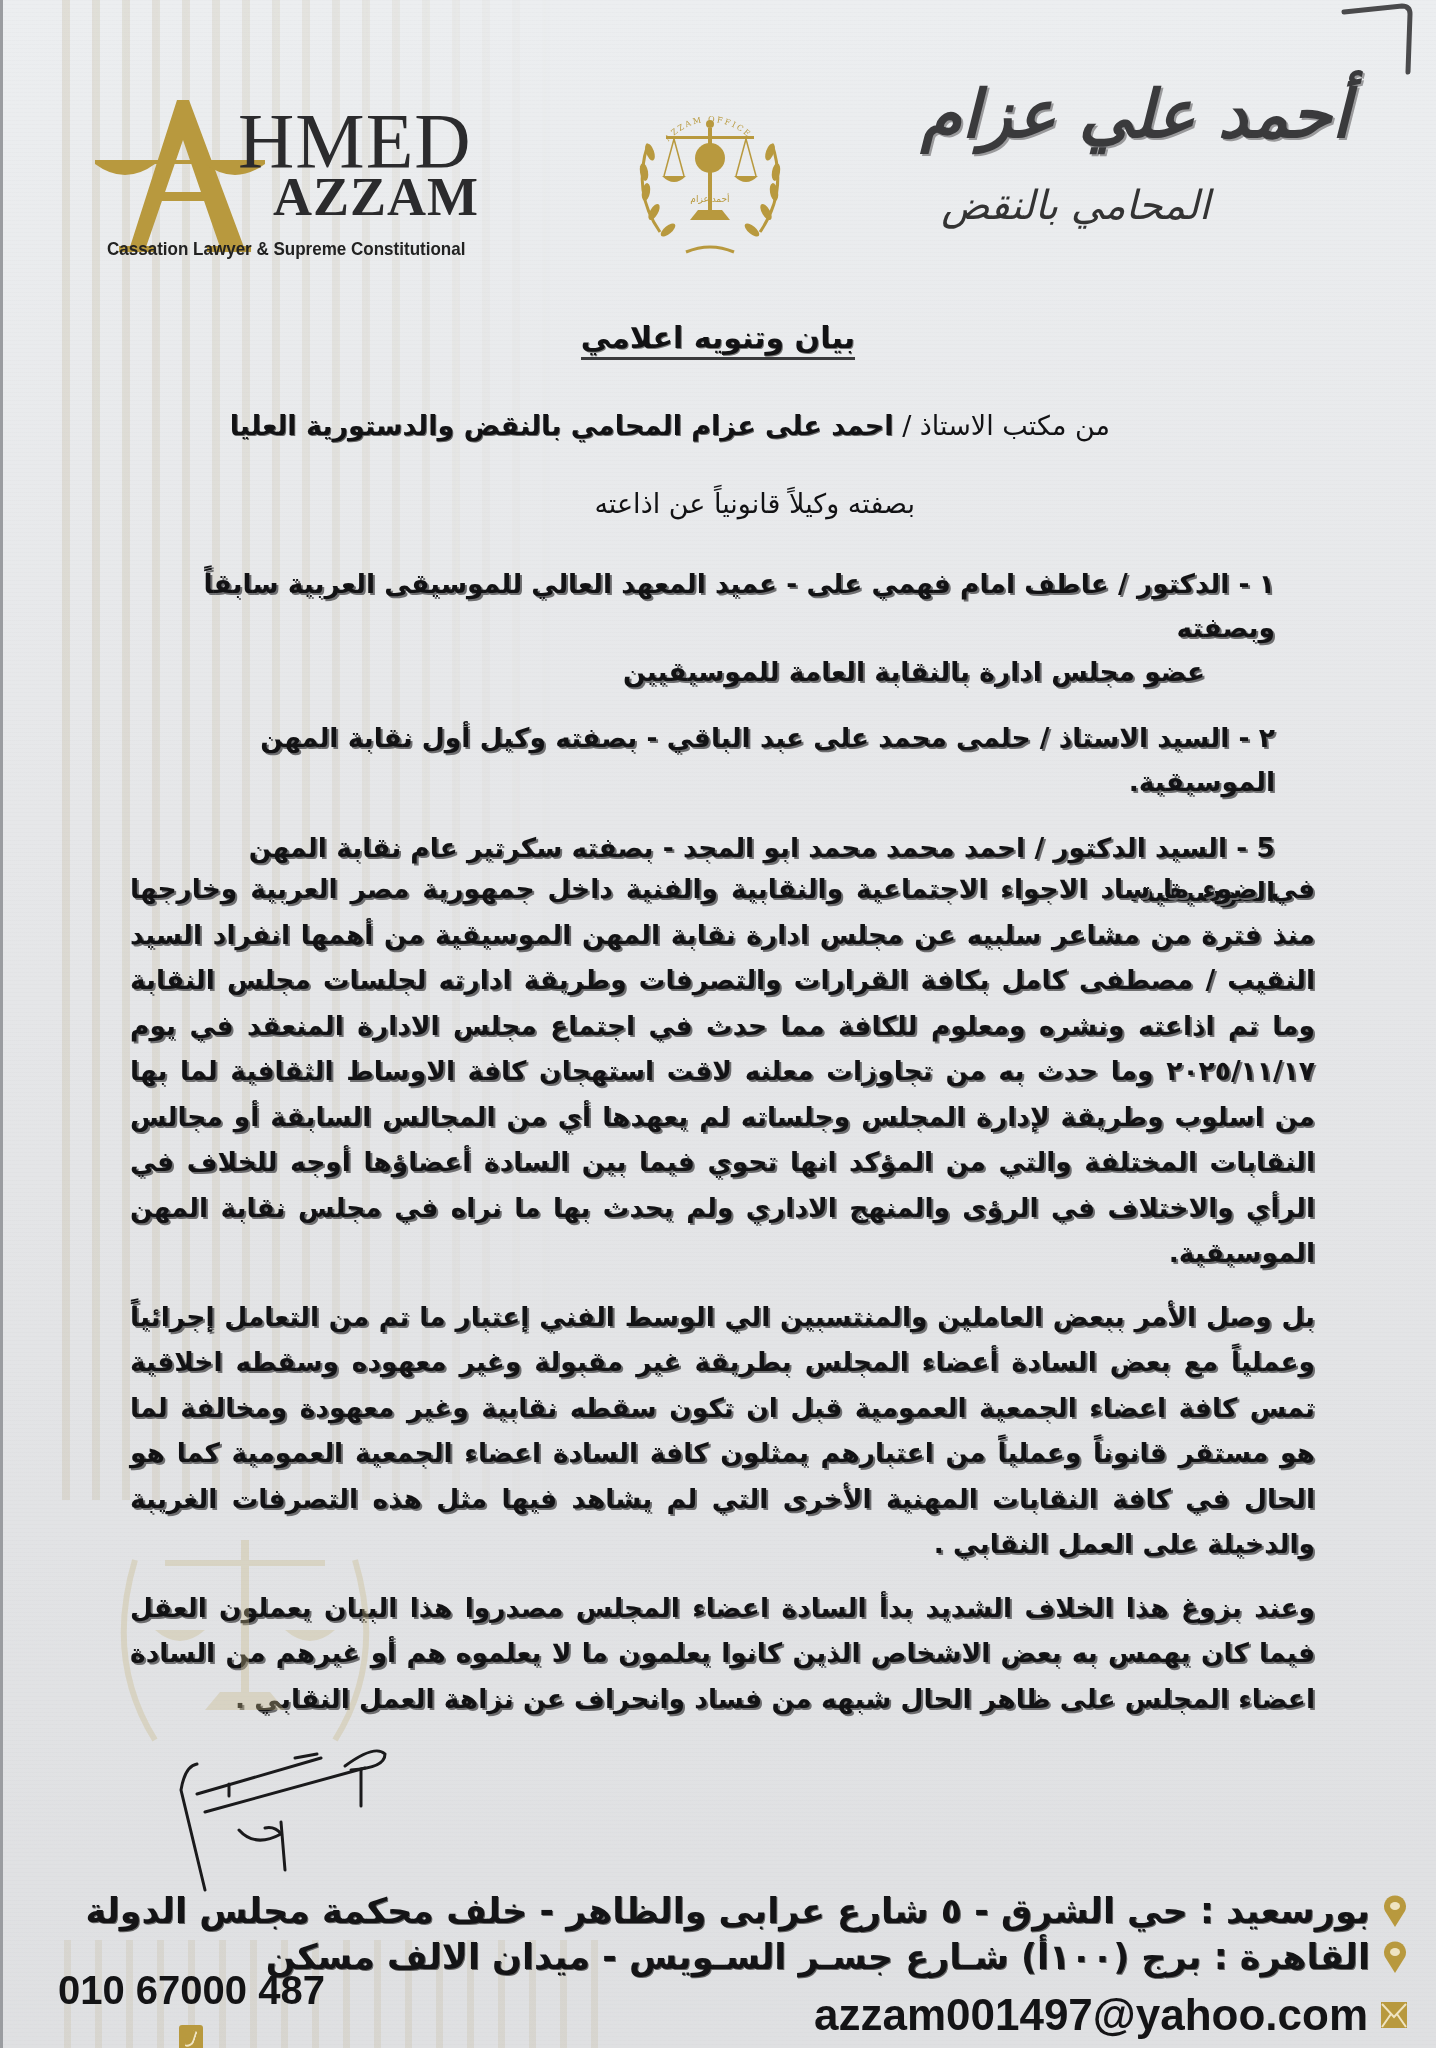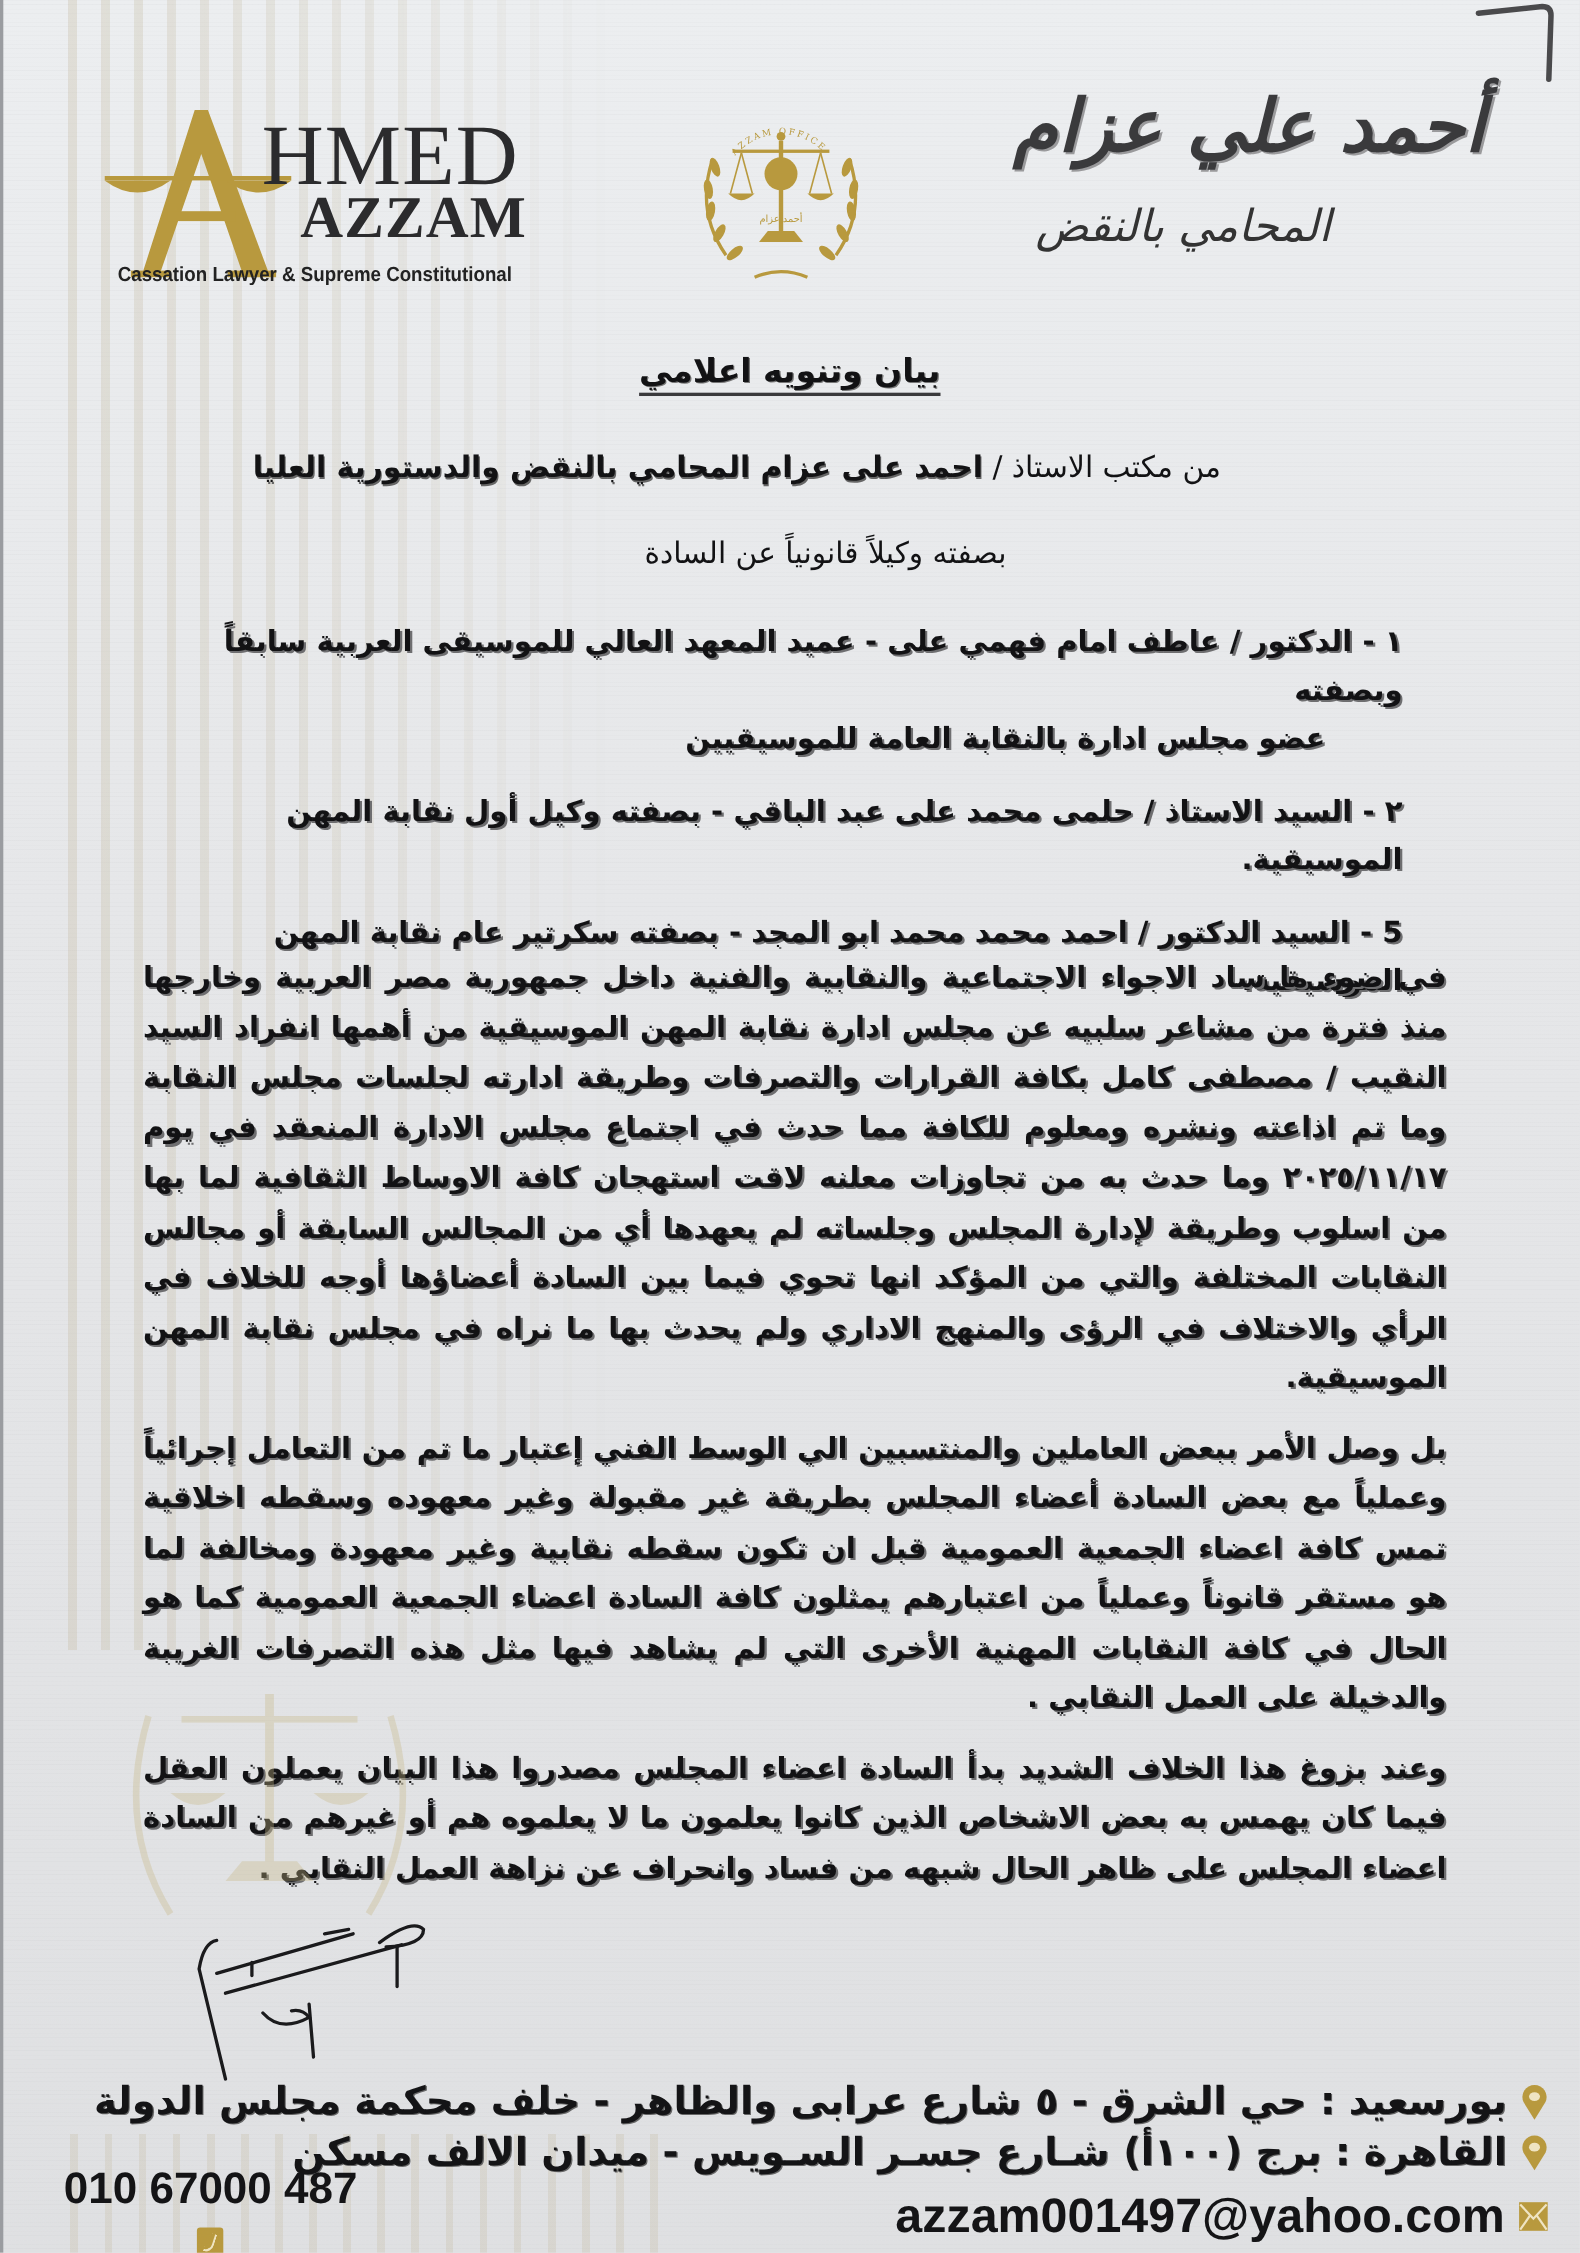--- a/index.html
+++ b/index.html
@@ -213,21 +213,21 @@
   </div>
 
   <div class="doc">
     <div class="title">بيان وتنويه اعلامي</div>
 
     <div class="from-line">
       <span>من مكتب الاستاذ /</span>
       <b>احمد على عزام المحامي بالنقض والدستورية العليا</b>
     </div>
 
-    <div class="as-line">بصفته وكيلاً قانونياً عن السادة</div>
+    <div class="as-line">بصفته وكيلاً قانونياً عن اذاعته</div>
 
     <div class="parties">
       <div class="party">
         <span>١ - الدكتور /</span>
         <span>عاطف امام فهمي على</span>
         <span>- عميد المعهد العالي للموسيقى العربية سابقاً وبصفته</span>
         <span class="cont">عضو مجلس ادارة بالنقابة العامة للموسيقيين</span>
       </div>
       <div class="party">
         <span>٢ - السيد الاستاذ /</span>

